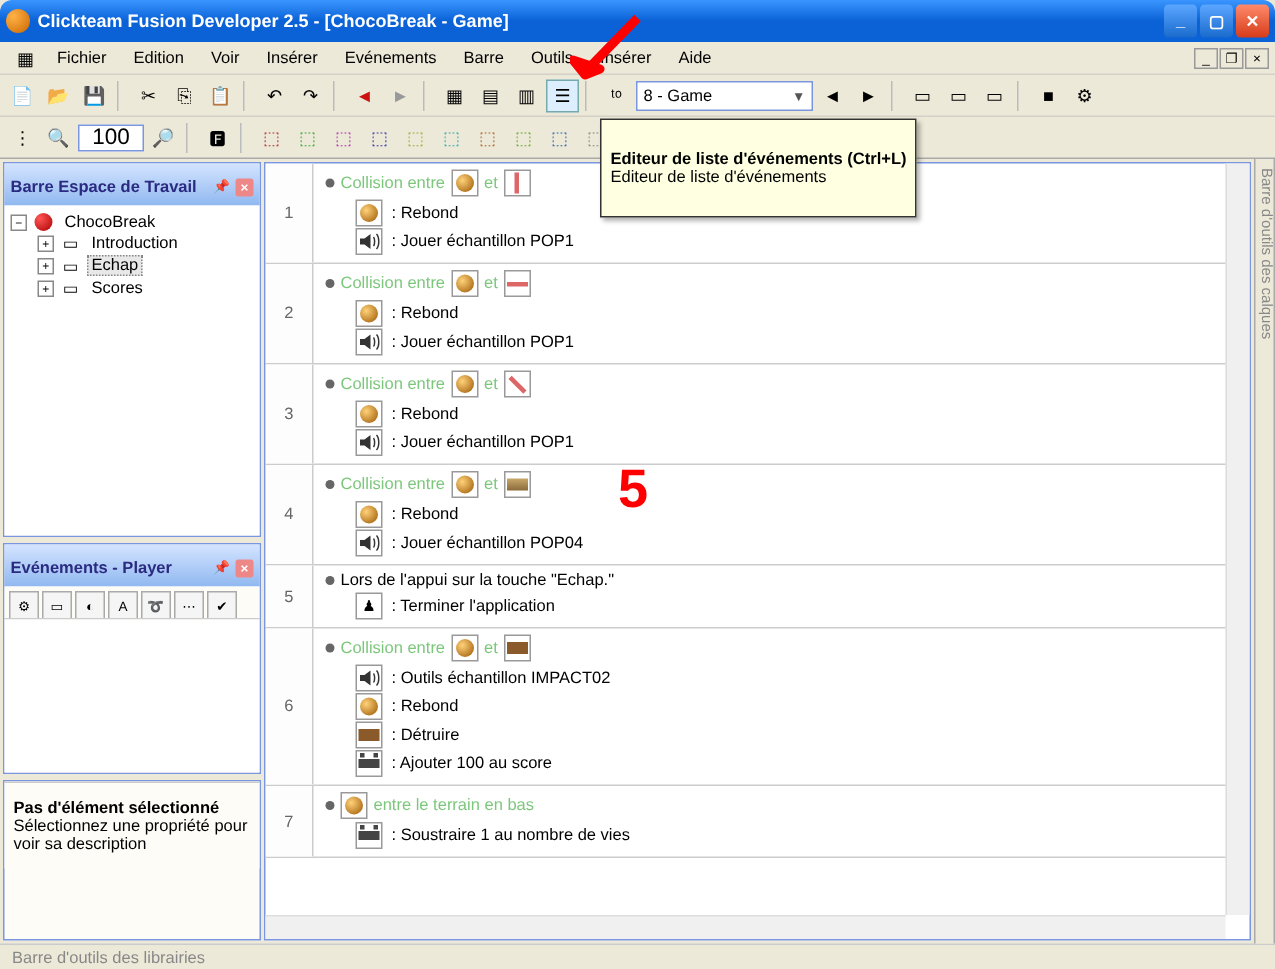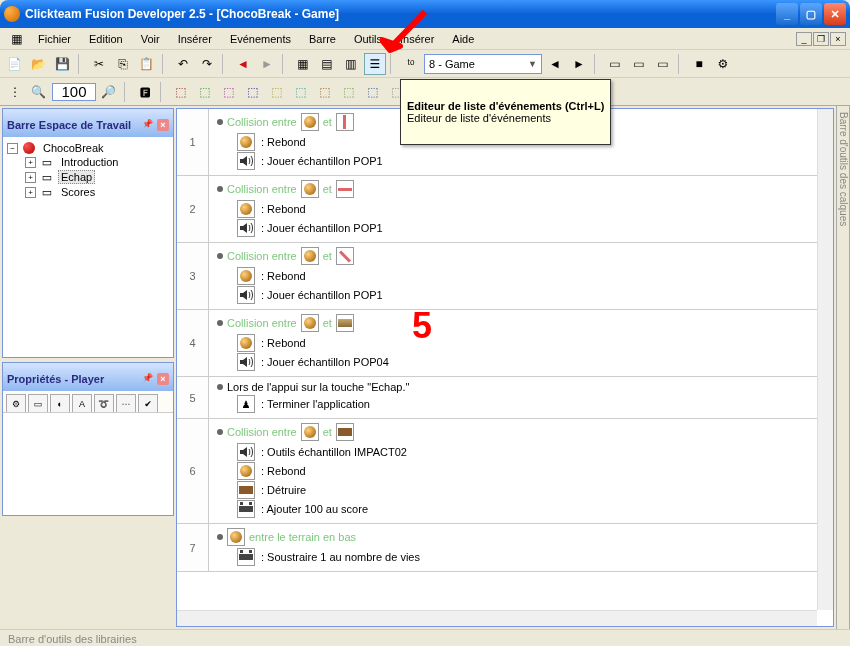--- a/index.html
+++ b/index.html
@@ -208,36 +208,42 @@
             <span class="tree-exp">+</span>
             <span class="tree-icon">▭</span>
             <span class="tree-label">Scores</span>
           </div>
         </div>
       </div>
     </div>
 
     <div class="panel props-panel">
       <div class="panel-header">
-        <span>Propriétés - Player</span>
+        <span>Evénements - Player</span>
         <span class="pin">📌</span>
         <span class="x">×</span>
       </div>
       <div class="props-tabs">
         <div class="props-tab">⚙</div>
         <div class="props-tab">▭</div>
         <div class="props-tab">◐</div>
         <div class="props-tab">A</div>
         <div class="props-tab">➰</div>
         <div class="props-tab">⋯</div>
         <div class="props-tab">✔</div>
       </div>
       <div class="props-body"></div>
     </div>
 
+    <div class="panel" style="flex:1">
+      <div class="props-footer">
+        <div class="t1">Pas d'élément sélectionné</div>
+        <div>Sélectionnez une propriété pour voir sa description</div>
+      </div>
+    </div>
   </div>
 
   <div class="main-area">
     <div class="event-list" id="event-list">
         <div class="event-group">
           <div class="event-num">1</div>
           <div class="event-content">
             <div class="cond-line">
               <span class="bullet"></span>
               <span class="cond-text">Collision entre</span>

